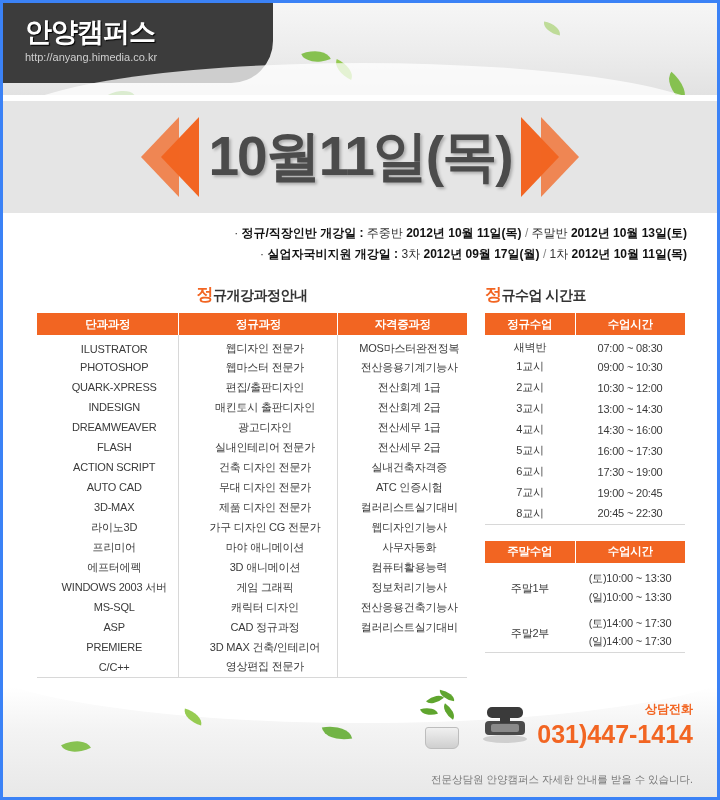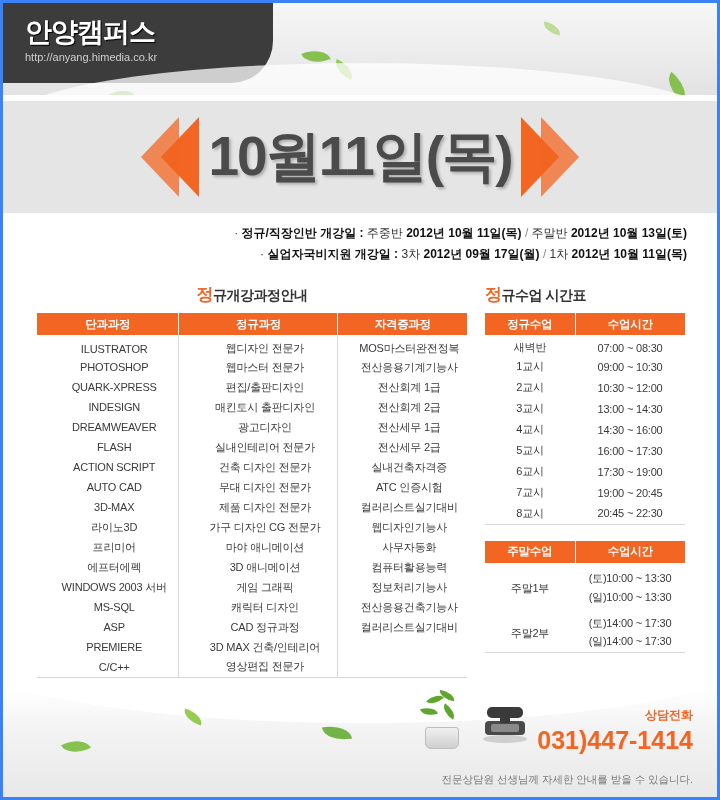--- a/index.html
+++ b/index.html
@@ -181,21 +181,21 @@
   }
   .footer-wave {
     position: absolute;
     left: -40px; top: -34px;
     width: 800px; height: 70px;
     background: #ffffff;
     border-radius: 0 0 50% 50% / 0 0 100% 100%;
   }
   .contact {
     position: absolute;
-    right: 24px; top: 20px;
+    right: 24px; top: 14px;
     text-align: right;
   }
   .contact-label {
     font-size: 12px;
     color: #f26522;
     font-weight: bold;
     margin-bottom: 2px;
   }
   .contact-phone {
     font-size: 25px;
@@ -487,16 +487,16 @@
       <rect x="7" y="22" width="40" height="14" rx="4" fill="#4a4a4a"></rect>
       <rect x="13" y="25" width="28" height="8" rx="2" fill="#8a8a8a"></rect>
       <rect x="9" y="8" width="36" height="11" rx="5" fill="#3a3a3a"></rect>
       <rect x="22" y="16" width="10" height="8" fill="#3a3a3a"></rect>
     </svg>
 
     <div class="contact">
       <div class="contact-label">상담전화</div>
       <div class="contact-phone">031)447-1414</div>
     </div>
-    <div class="contact-note">전문상담원 선생님께 자세한 안내를 받을 수 있습니다.</div>
+    <div class="contact-note">전문상담원 안양캠퍼스 자세한 안내를 받을 수 있습니다.</div>
   </div>
 
 </div>
 
 </body></html>

